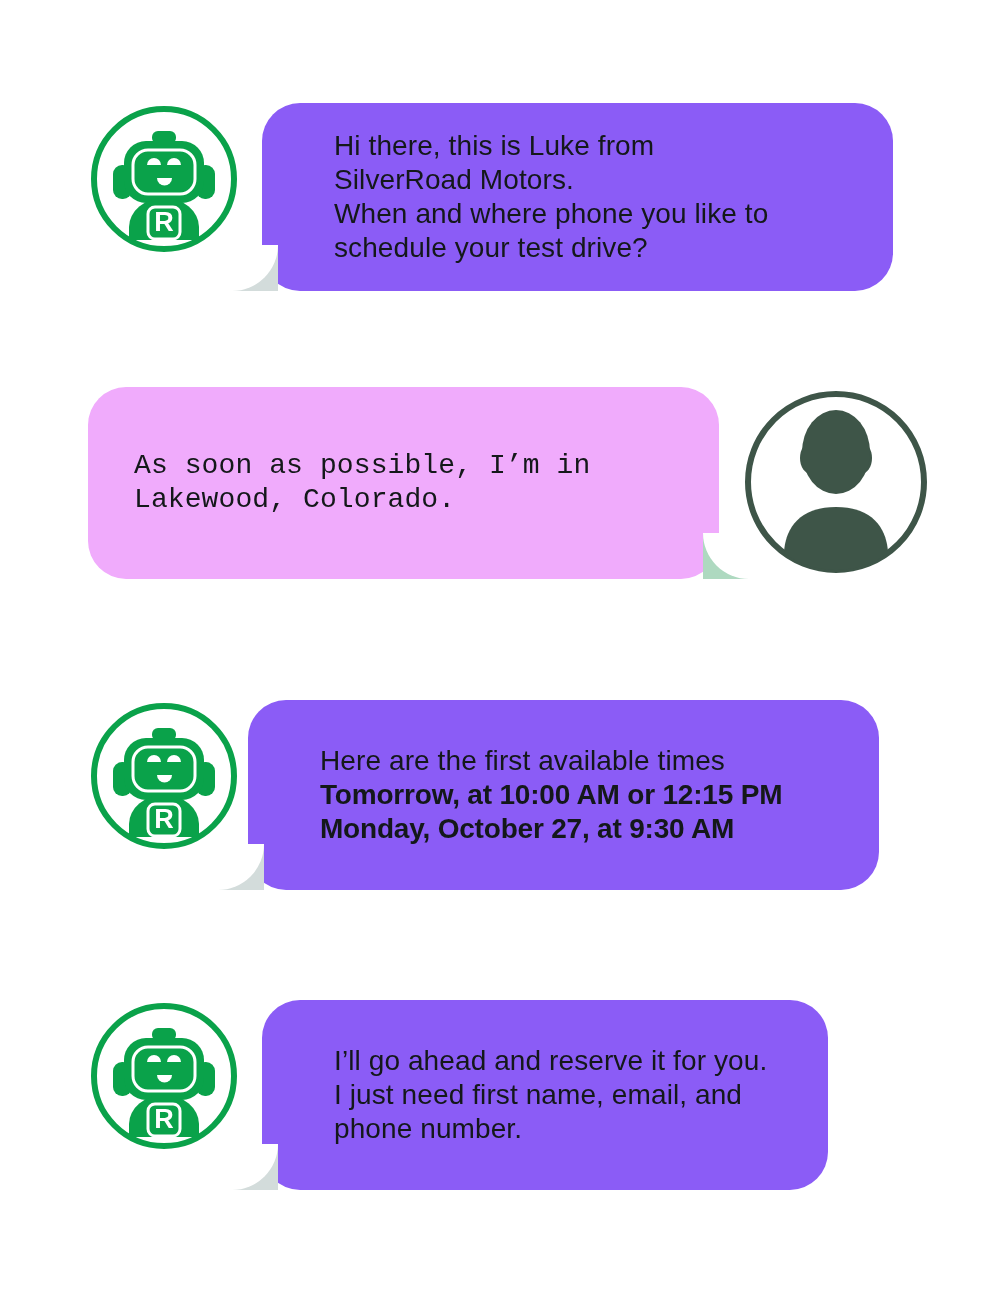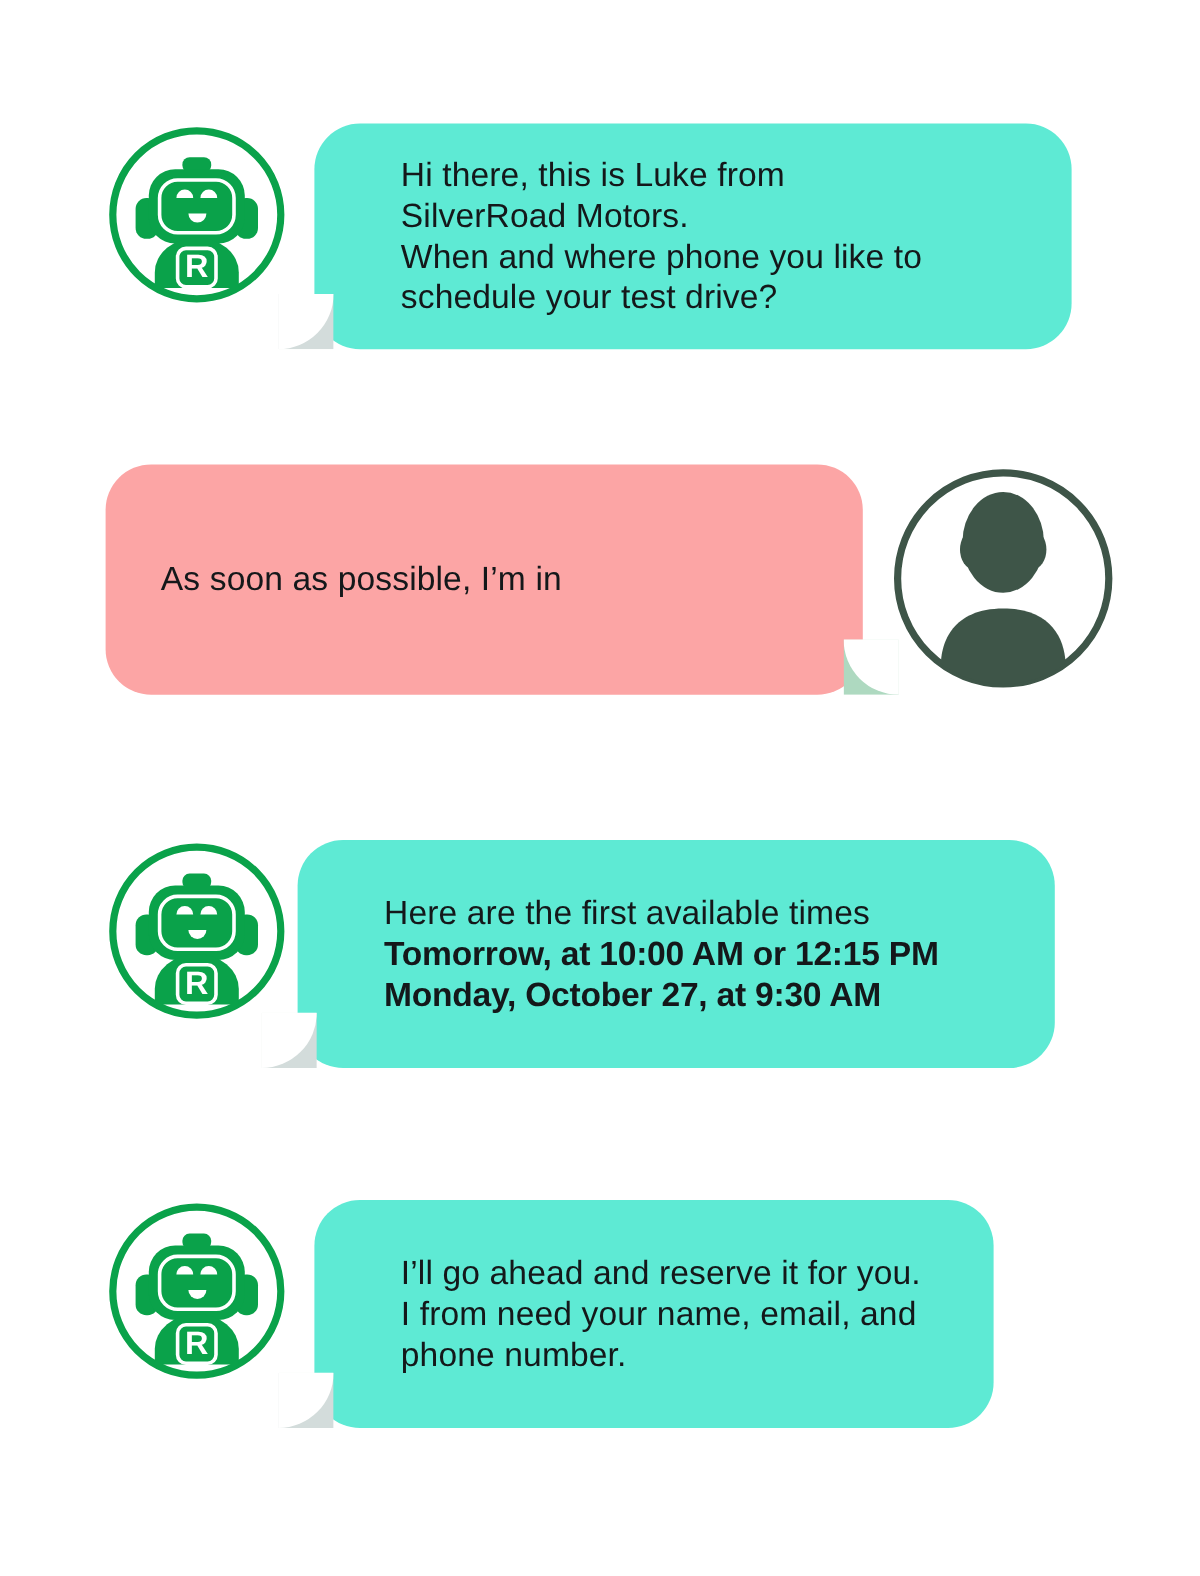--- a/index.html
+++ b/index.html
@@ -38,24 +38,25 @@
   
   .bubble {
     position: relative;
     box-sizing: border-box;
     border-radius: 38px;
     display: flex;
     flex-direction: column;
     justify-content: center;
   }
   .bubble-bot {
-    background: #5eead4;
+    background: #8b5cf6;
   }
   .bubble-user {
-    background: #fca5a5;
+    background: #f0abfc;
+    font-family: Liberation Mono, monospace;
   }
 
   
   .tail {
     position: absolute;
     width: 46px;
     height: 46px;
     bottom: 0;
     overflow: hidden;
     pointer-events: none;
@@ -164,20 +165,21 @@
       </div>
     </div>
   </div>
 
   <div class="row" id="row-2">
 
     <div class="bubble bubble-user">
       <span class="tail tail-right"></span>
       <div class="msg-text">
         <span class="msg-line">As soon as possible, I’m in</span>
+        <span class="msg-line">Lakewood, Colorado.</span>
       </div>
     </div>
 
     <span class="avatar">
       <svg width="190" height="190" viewBox="0 0 190 190" aria-hidden="true">
         <defs>
           <clipPath id="userclip">
             <circle cx="95" cy="95" r="88"></circle>
           </clipPath>
         </defs>
@@ -237,19 +239,19 @@
         <path d="M41 137 V124 a35 29 0 0 1 70 0 V137 z" fill="#0aa24a"></path>
         <rect x="60" y="104" width="32" height="32" rx="7" fill="none" stroke="#ffffff" stroke-width="3"></rect>
         <text x="76" y="128" text-anchor="middle" font-family="Liberation Sans, sans-serif" font-size="27" font-weight="700" fill="#ffffff">R</text>
       </svg>
     </span>
 
     <div class="bubble bubble-bot">
       <span class="tail tail-left"></span>
       <div class="msg-text">
         <span class="msg-line">I’ll go ahead and reserve it for you.</span>
-        <span class="msg-line">I from need your name, email, and</span>
+        <span class="msg-line">I just need first name, email, and</span>
         <span class="msg-line">phone number.</span>
       </div>
     </div>
   </div>
 
 </div>
 
 </body></html>

